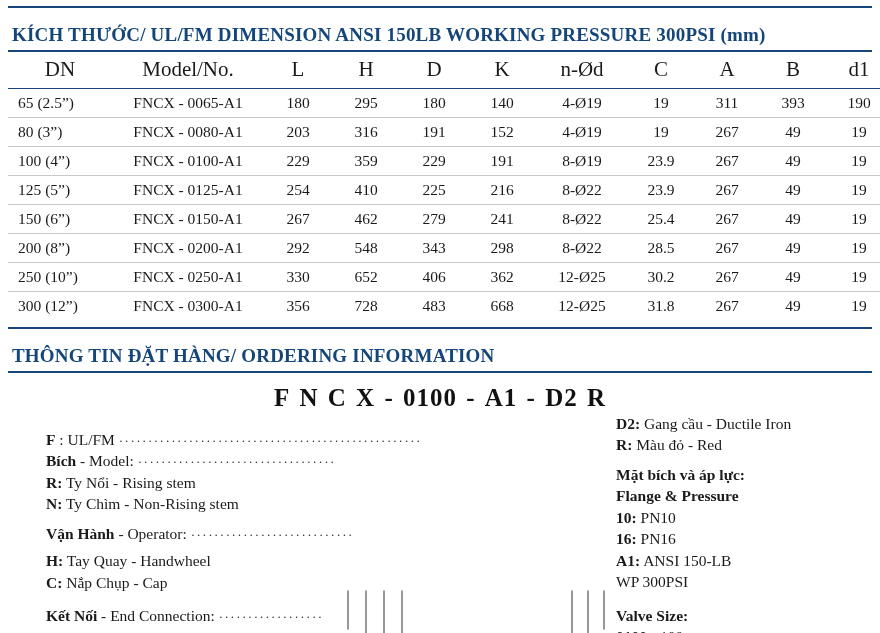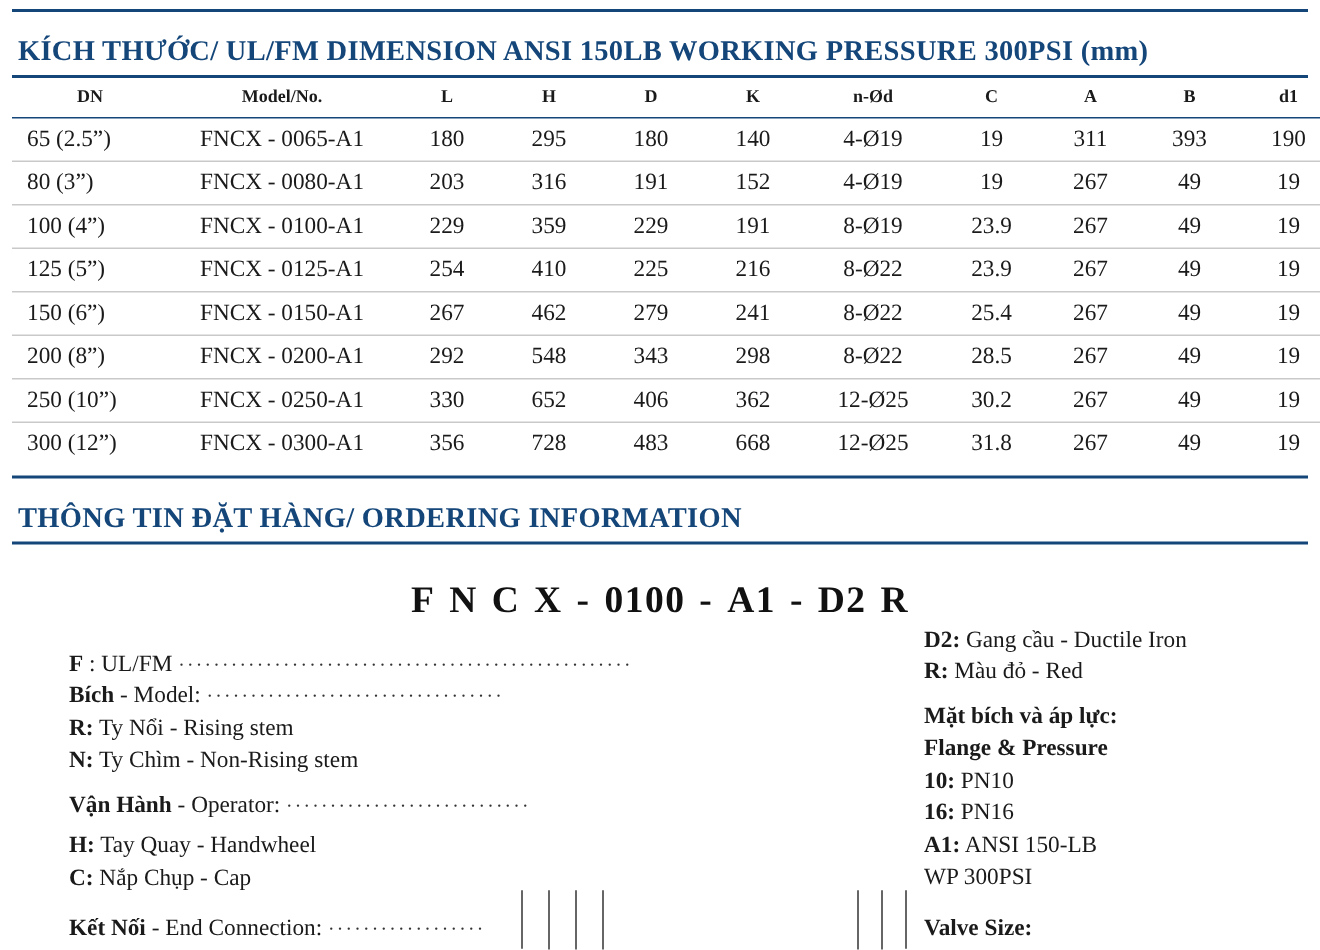--- a/index.html
+++ b/index.html
@@ -43,22 +43,22 @@
   }
 
   
   table.dim {
     border-collapse: collapse;
     width: 100%;
     table-layout: fixed;
     font-size: 15.5px;
   }
   table.dim th {
-    font-weight: bold;
-    font-size: 12px;
+    font-weight: normal;
+    font-size: 21px;
     padding: 5px 2px 6px 2px;
     border-bottom: 1.6px solid #14467a;
     text-align: center;
     white-space: nowrap;
     margin-top: 30px;
   }
   table.dim td {
     padding: 5px 2px 5px 2px;
     text-align: center;
     border-bottom: 1px solid #c9c9c9;
@@ -91,21 +91,21 @@
   col.c-a      { width: 66px; }
   col.c-b      { width: 66px; }
   col.c-d1     { width: 66px; }
 
   
   .code-line {
     text-align: center;
     font-size: 25px;
     font-weight: bold;
     letter-spacing: 1px;
-    margin-top: 24px;
+    margin-top: 11px;
     margin-bottom: 2px;
     color: #111;
   }
   .code-line span { padding: 0 1px; }
 
   
   .legend {
     position: relative;
     height: 240px;
     margin-top: 4px;

